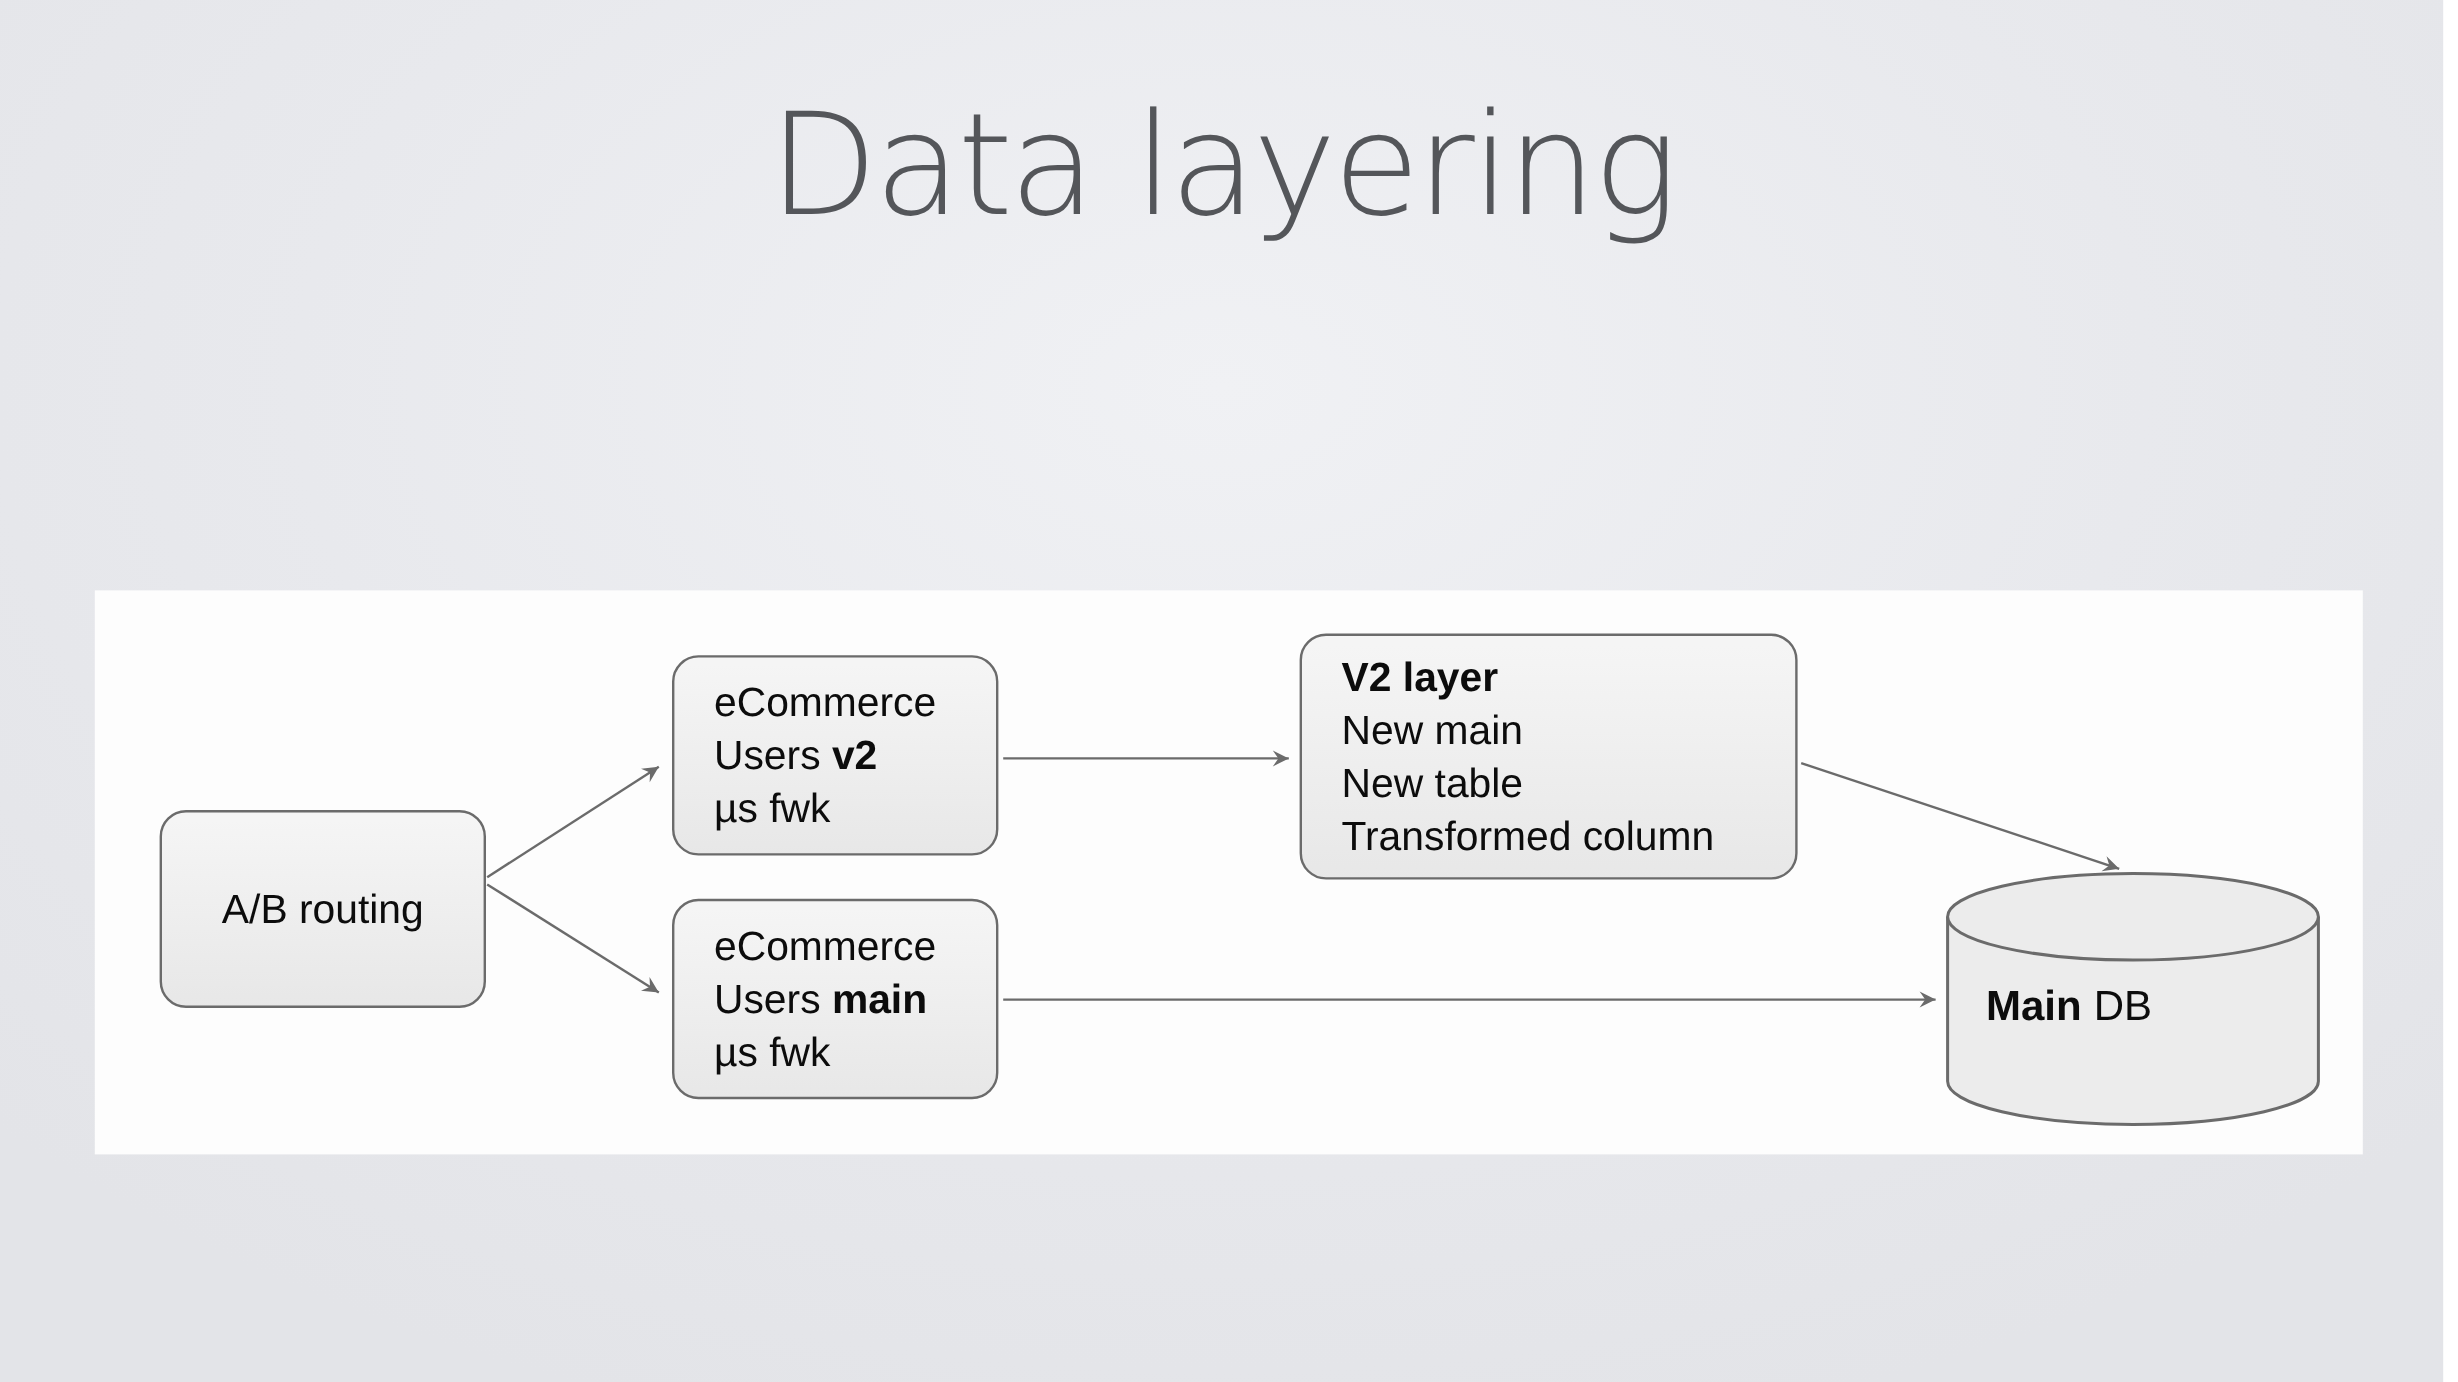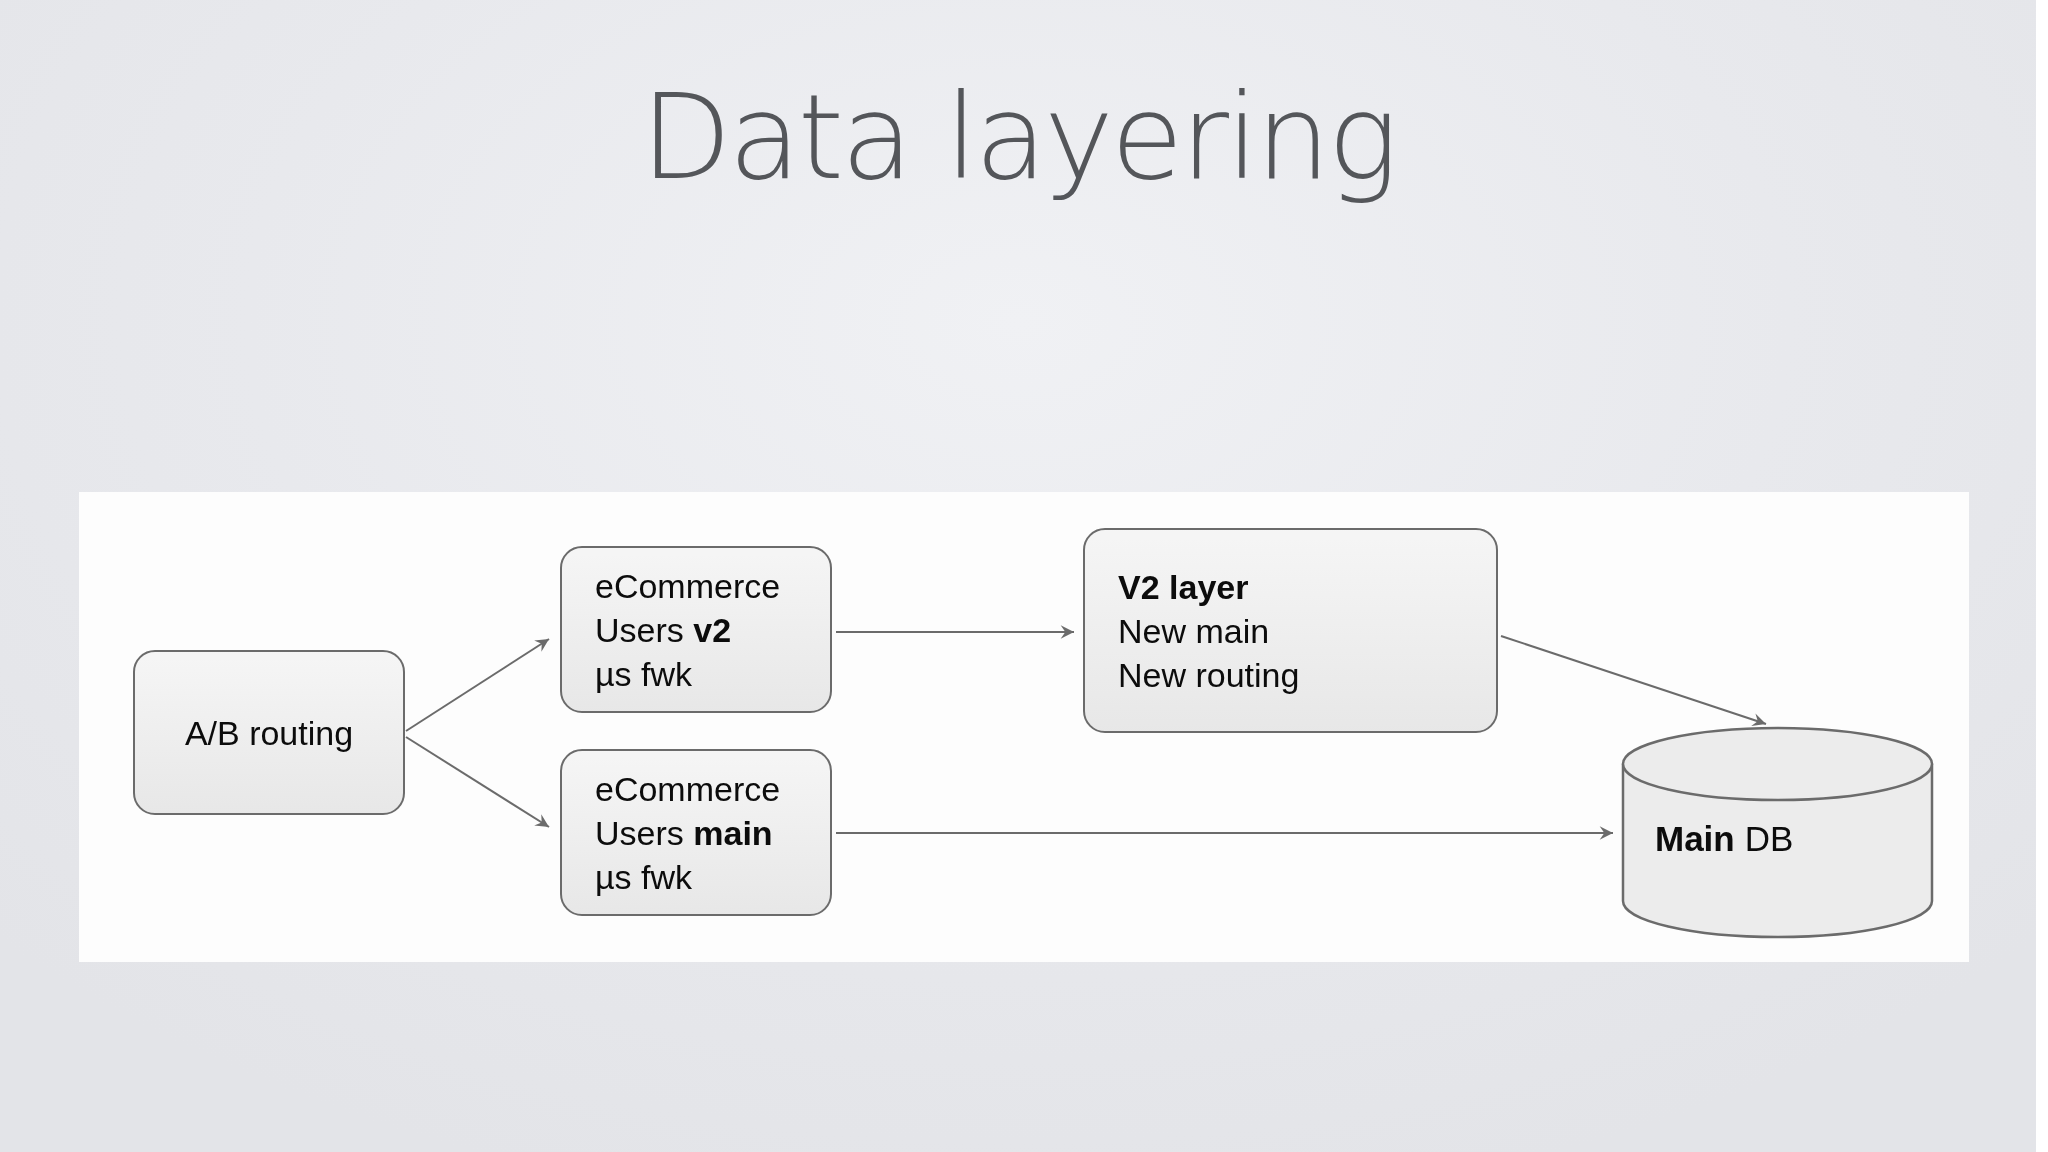--- a/index.html
+++ b/index.html
@@ -42,21 +42,21 @@
     border-radius:22px;
     box-sizing:border-box;
     color:var(--text,#0c0c0c);
     font-size:34px; line-height:44px;
     display:flex; flex-direction:column; justify-content:center;
   }
   .node.center { align-items:center; }
   .node.left   { align-items:flex-start; padding-left:33px; padding-right:10px; }
   .b { font-weight:bold; }
 
-  .node-ab      { left:133px; top:650px; width:272px; height:165px; }
+  .node-ab      { left:133px; top:675px; width:272px; height:165px; }
   .node-v2      { left:560px; top:546px; width:272px; height:167px; }
   .node-main    { left:560px; top:749px; width:272px; height:167px; }
   .node-layer   { left:1083px; top:528px; width:415px; height:205px;text-align:center; }
 
   .db-label {
     position:absolute; left:1655px; top:817px;
     color:var(--text,#0c0c0c);
     font-size:35px; line-height:44px;
     display:flex; gap:10px;
   }
@@ -101,21 +101,22 @@
 
   <div class="node left node-main">
     <div>eCommerce</div>
     <div><span>Users</span> <span class="b">main</span></div>
     <div>µs fwk</div>
   </div>
 
   <div class="node left node-layer">
     <div class="b">V2 layer</div>
     <div>New main</div>
-    <div>New routing</div>
+    <div>New table</div>
+    <div>Transformed column</div>
   </div>
 
   <div class="db-label">
     <span class="b">Main</span>
       <span>DB</span>
   </div>
 
 </div>
 
 </body></html>

